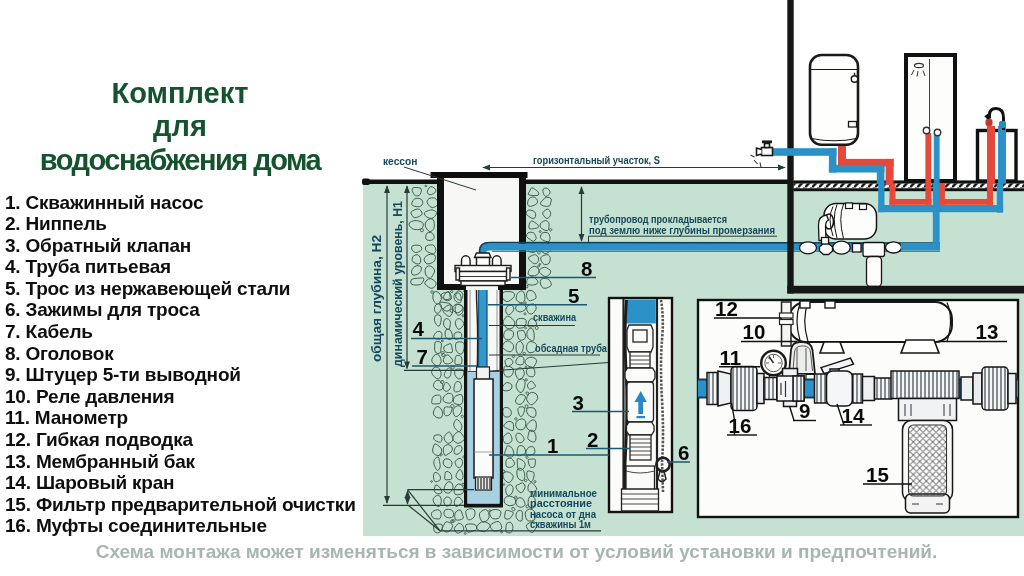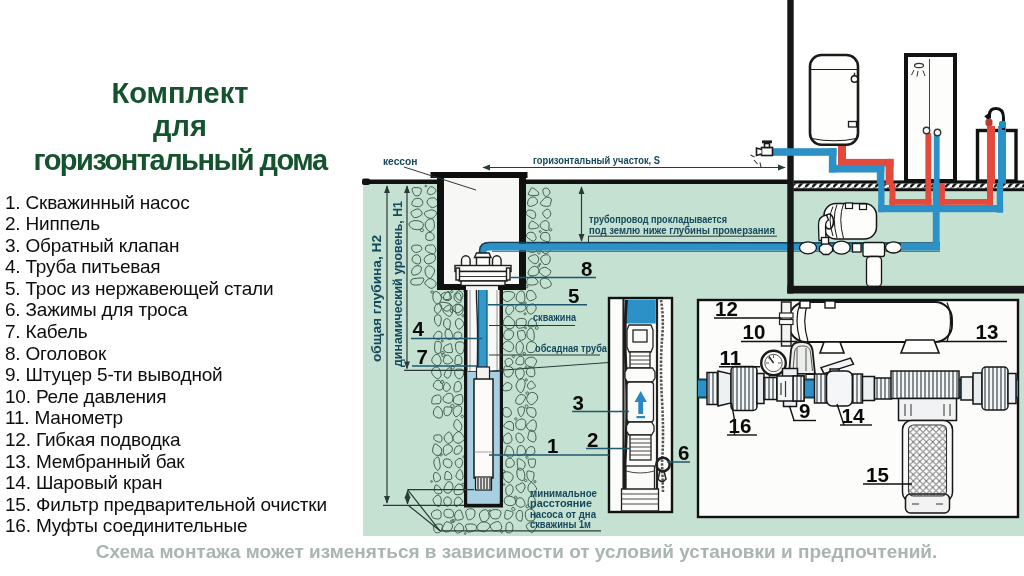--- a/index.html
+++ b/index.html
@@ -2,28 +2,28 @@
 <html><head>
 <meta charset="utf-8">
 <style>
   html,body{margin:0;padding:0;}
   body{width:1024px;height:576px;overflow:hidden;background:#ffffff;
        font-family:"Liberation Sans", sans-serif;}
   .abs{position:absolute;}
   #title{left:7px;top:76.5px;width:346px;text-align:center;font-weight:bold;
          font-size:29px;line-height:33.5px;color:#14532d;}
   #title .l3{letter-spacing:-1.5px;}
-  #list{left:5px;top:191.5px;font-weight:normal;font-size:19px;line-height:21.6px;
+  #list{left:5px;top:191.5px;font-weight:bold;font-size:19px;line-height:21.6px;
         color:#0e0e0e;white-space:nowrap;letter-spacing:-0.2px;}
   #caption{left:0px;top:541px;width:1033px;text-align:center;font-weight:bold;
          font-size:19px;color:#a9b5b1;}
 </style>
 </head>
 <body>
-<div class="abs" id="title">Комплект<br>для<br><span class="l3">горизонтальный дома</span></div>
+<div class="abs" id="title">Комплект<br>для<br><span class="l3">водоснабжения дома</span></div>
 <div class="abs" id="list">
 1. Скважинный насос<br>
 2. Ниппель<br>
 3. Обратный клапан<br>
 4. Труба питьевая<br>
 5. Трос из нержавеющей стали<br>
 6. Зажимы для троса<br>
 7. Кабель<br>
 8. Оголовок<br>
 9. Штуцер 5-ти выводной<br>

